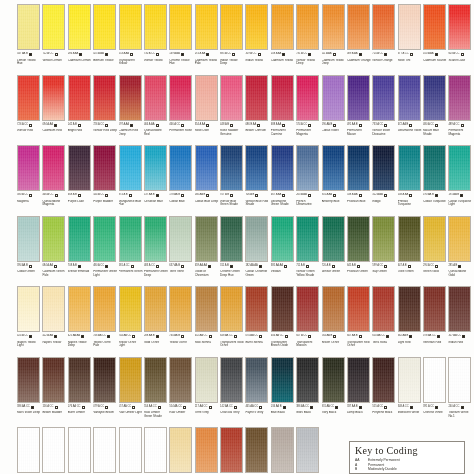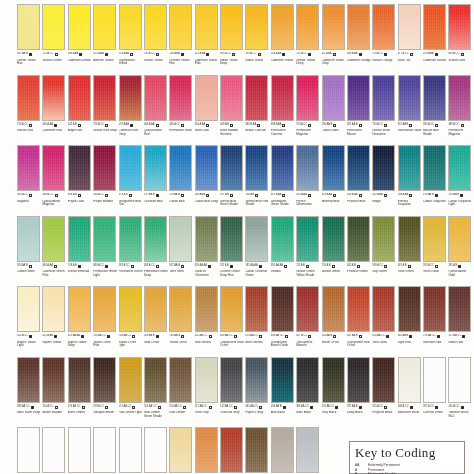--- a/index.html
+++ b/index.html
@@ -83,21 +83,21 @@
   .keybox {
     position: absolute;
     left: 349px; top: 441px;
     width: 116px; height: 33px;
     border: 0.7px solid #8f8a82;
     background: #ffffff;
     padding: 3px 5px;
   }
   .keytitle {
     font-family: "Liberation Serif", serif;
-    font-size: 13px;
+    font-size: 10px;
     color: #2b2822;
     letter-spacing: .3px;
     margin-bottom: 2px;
   }
   .keyrow {
     display: flex;
     font-size: 3.3px;
     line-height: 4.6px;
     color: #36332c;
   }

